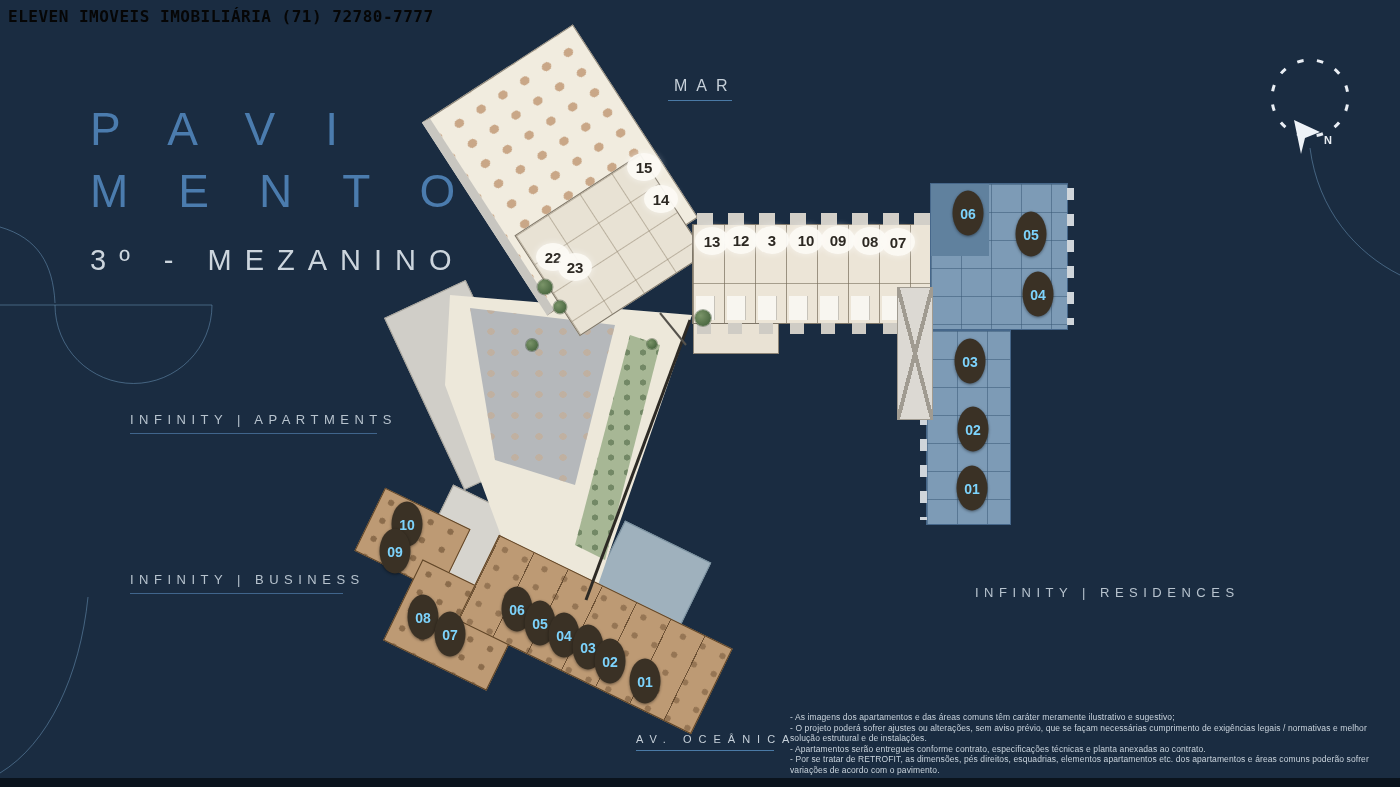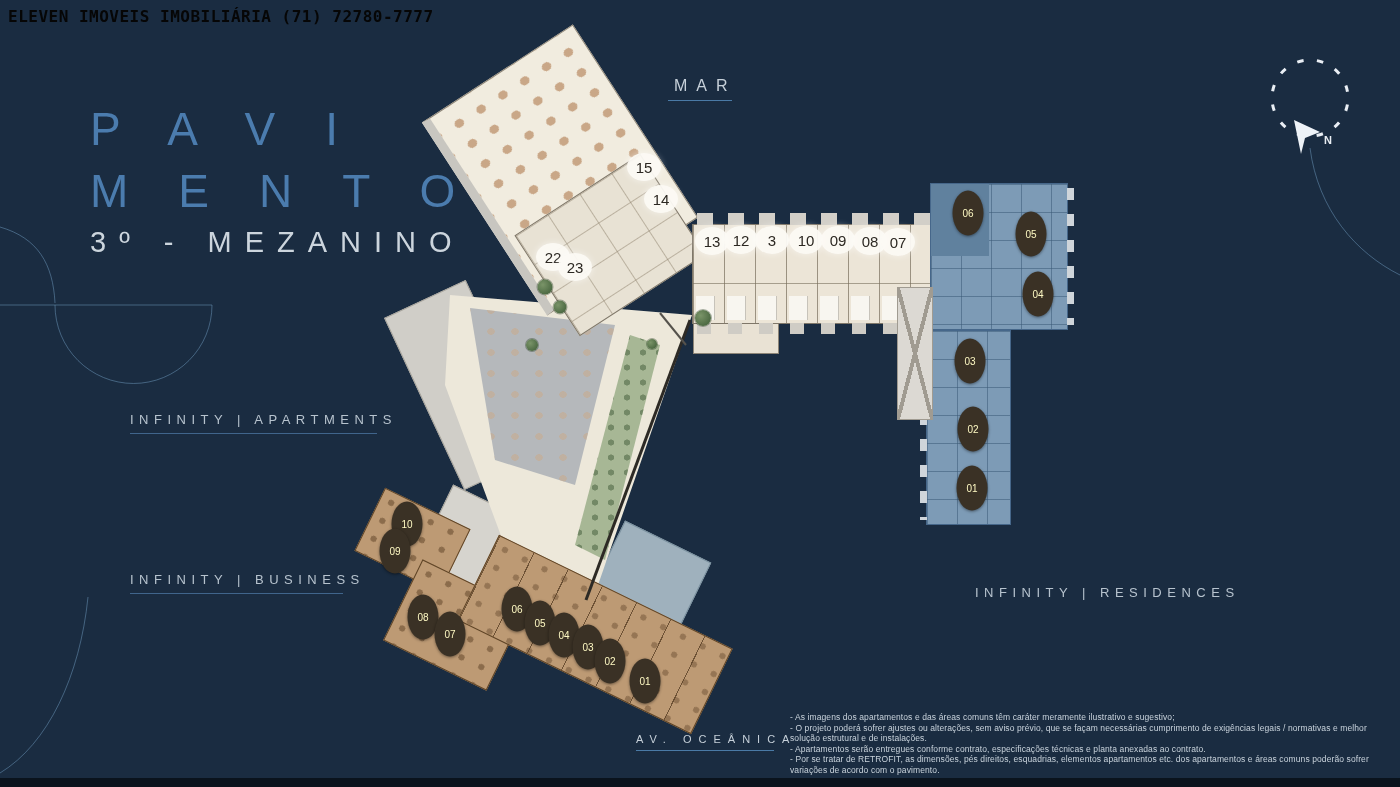--- a/index.html
+++ b/index.html
@@ -16,21 +16,21 @@
   .facade{position:absolute;inset:0;z-index:18;pointer-events:none;}
 
   
   .watermark{
     position:absolute;left:8px;top:7px;z-index:50;
     font-family:"DejaVu Sans Mono","Liberation Mono",monospace;
     font-size:16px;font-weight:700;color:#060606;letter-spacing:.5px;white-space:nowrap;
   }
   .title{position:absolute;left:90px;top:98px;z-index:40;}
   .title .big{font-size:46px;font-weight:300;letter-spacing:50px;line-height:62px;color:#4b7cae;white-space:nowrap;}
-  .title .sub{margin-top:4px;font-size:29px;font-weight:300;letter-spacing:13px;color:#ccd5dd;white-space:nowrap;}
+  .title .sub{margin-top:22px;font-size:29px;font-weight:300;letter-spacing:13px;color:#ccd5dd;white-space:nowrap;}
 
   .mar{position:absolute;left:668px;top:77px;z-index:40;width:66px;text-align:center;}
   .mar .txt{font-size:16px;font-weight:500;letter-spacing:9px;color:#c6d0d9;padding-left:6px;white-space:nowrap;}
   .mar .ul{margin-top:5px;height:1px;background:#4a7aa6;width:64px;}
 
   .seclabel{position:absolute;z-index:40;color:#b7c3ce;font-size:13px;font-weight:500;letter-spacing:5.5px;white-space:nowrap;}
   .seclabel .ul{margin-top:6px;height:1px;background:#40658c;}
   .lab-apartments{left:130px;top:412px;}
   .lab-apartments .ul{width:247px;}
   .lab-business{left:130px;top:572px;}
@@ -129,25 +129,25 @@
   .shaft{left:897px;top:287px;width:36px;height:133px;border:1px solid #a09b91;
     background:linear-gradient(to top right,transparent 47%,#a09b91 47% 53%,transparent 53%),
                linear-gradient(to bottom right,transparent 47%,#a09b91 47% 53%,transparent 53%),#dcd9d3;}
 
   .tree{position:absolute;border-radius:50%;z-index:25;transform:translate(-50%,-50%);
     background:radial-gradient(circle at 35% 35%,#7a9468,#4e6b44 70%);
     box-shadow:0 0 0 1px rgba(40,60,35,.4);}
 
   
   .badge{position:absolute;z-index:30;transform:translate(-50%,-50%);
-    display:flex;align-items:center;justify-content:center;font-weight:400;}
+    display:flex;align-items:center;justify-content:center;font-weight:700;}
   .badge.light{width:34px;height:28px;border-radius:50%;background:rgba(252,250,244,.95);
     color:#2c2822;font-size:15px;box-shadow:0 0 7px rgba(255,255,255,.55);}
   .badge.dark{width:31px;height:45px;border-radius:50%;background:#3a3125;
-    color:#fef9c3;font-size:10px;box-shadow:0 1px 3px rgba(0,0,0,.45);}
+    color:#7dd3fc;font-size:14px;box-shadow:0 1px 3px rgba(0,0,0,.45);}
 </style>
 </head>
 <body>
 
 <div class="stage">
 
   <svg class="arcs" width="1400" height="787" viewBox="0 0 1400 787">
     <g fill="none" stroke="#6f9cc0" stroke-opacity="0.5" stroke-width="1">
       <path d="M0,227 C38,238 53,264 55,303"></path>
       <path d="M0,305 L212,305"></path>

